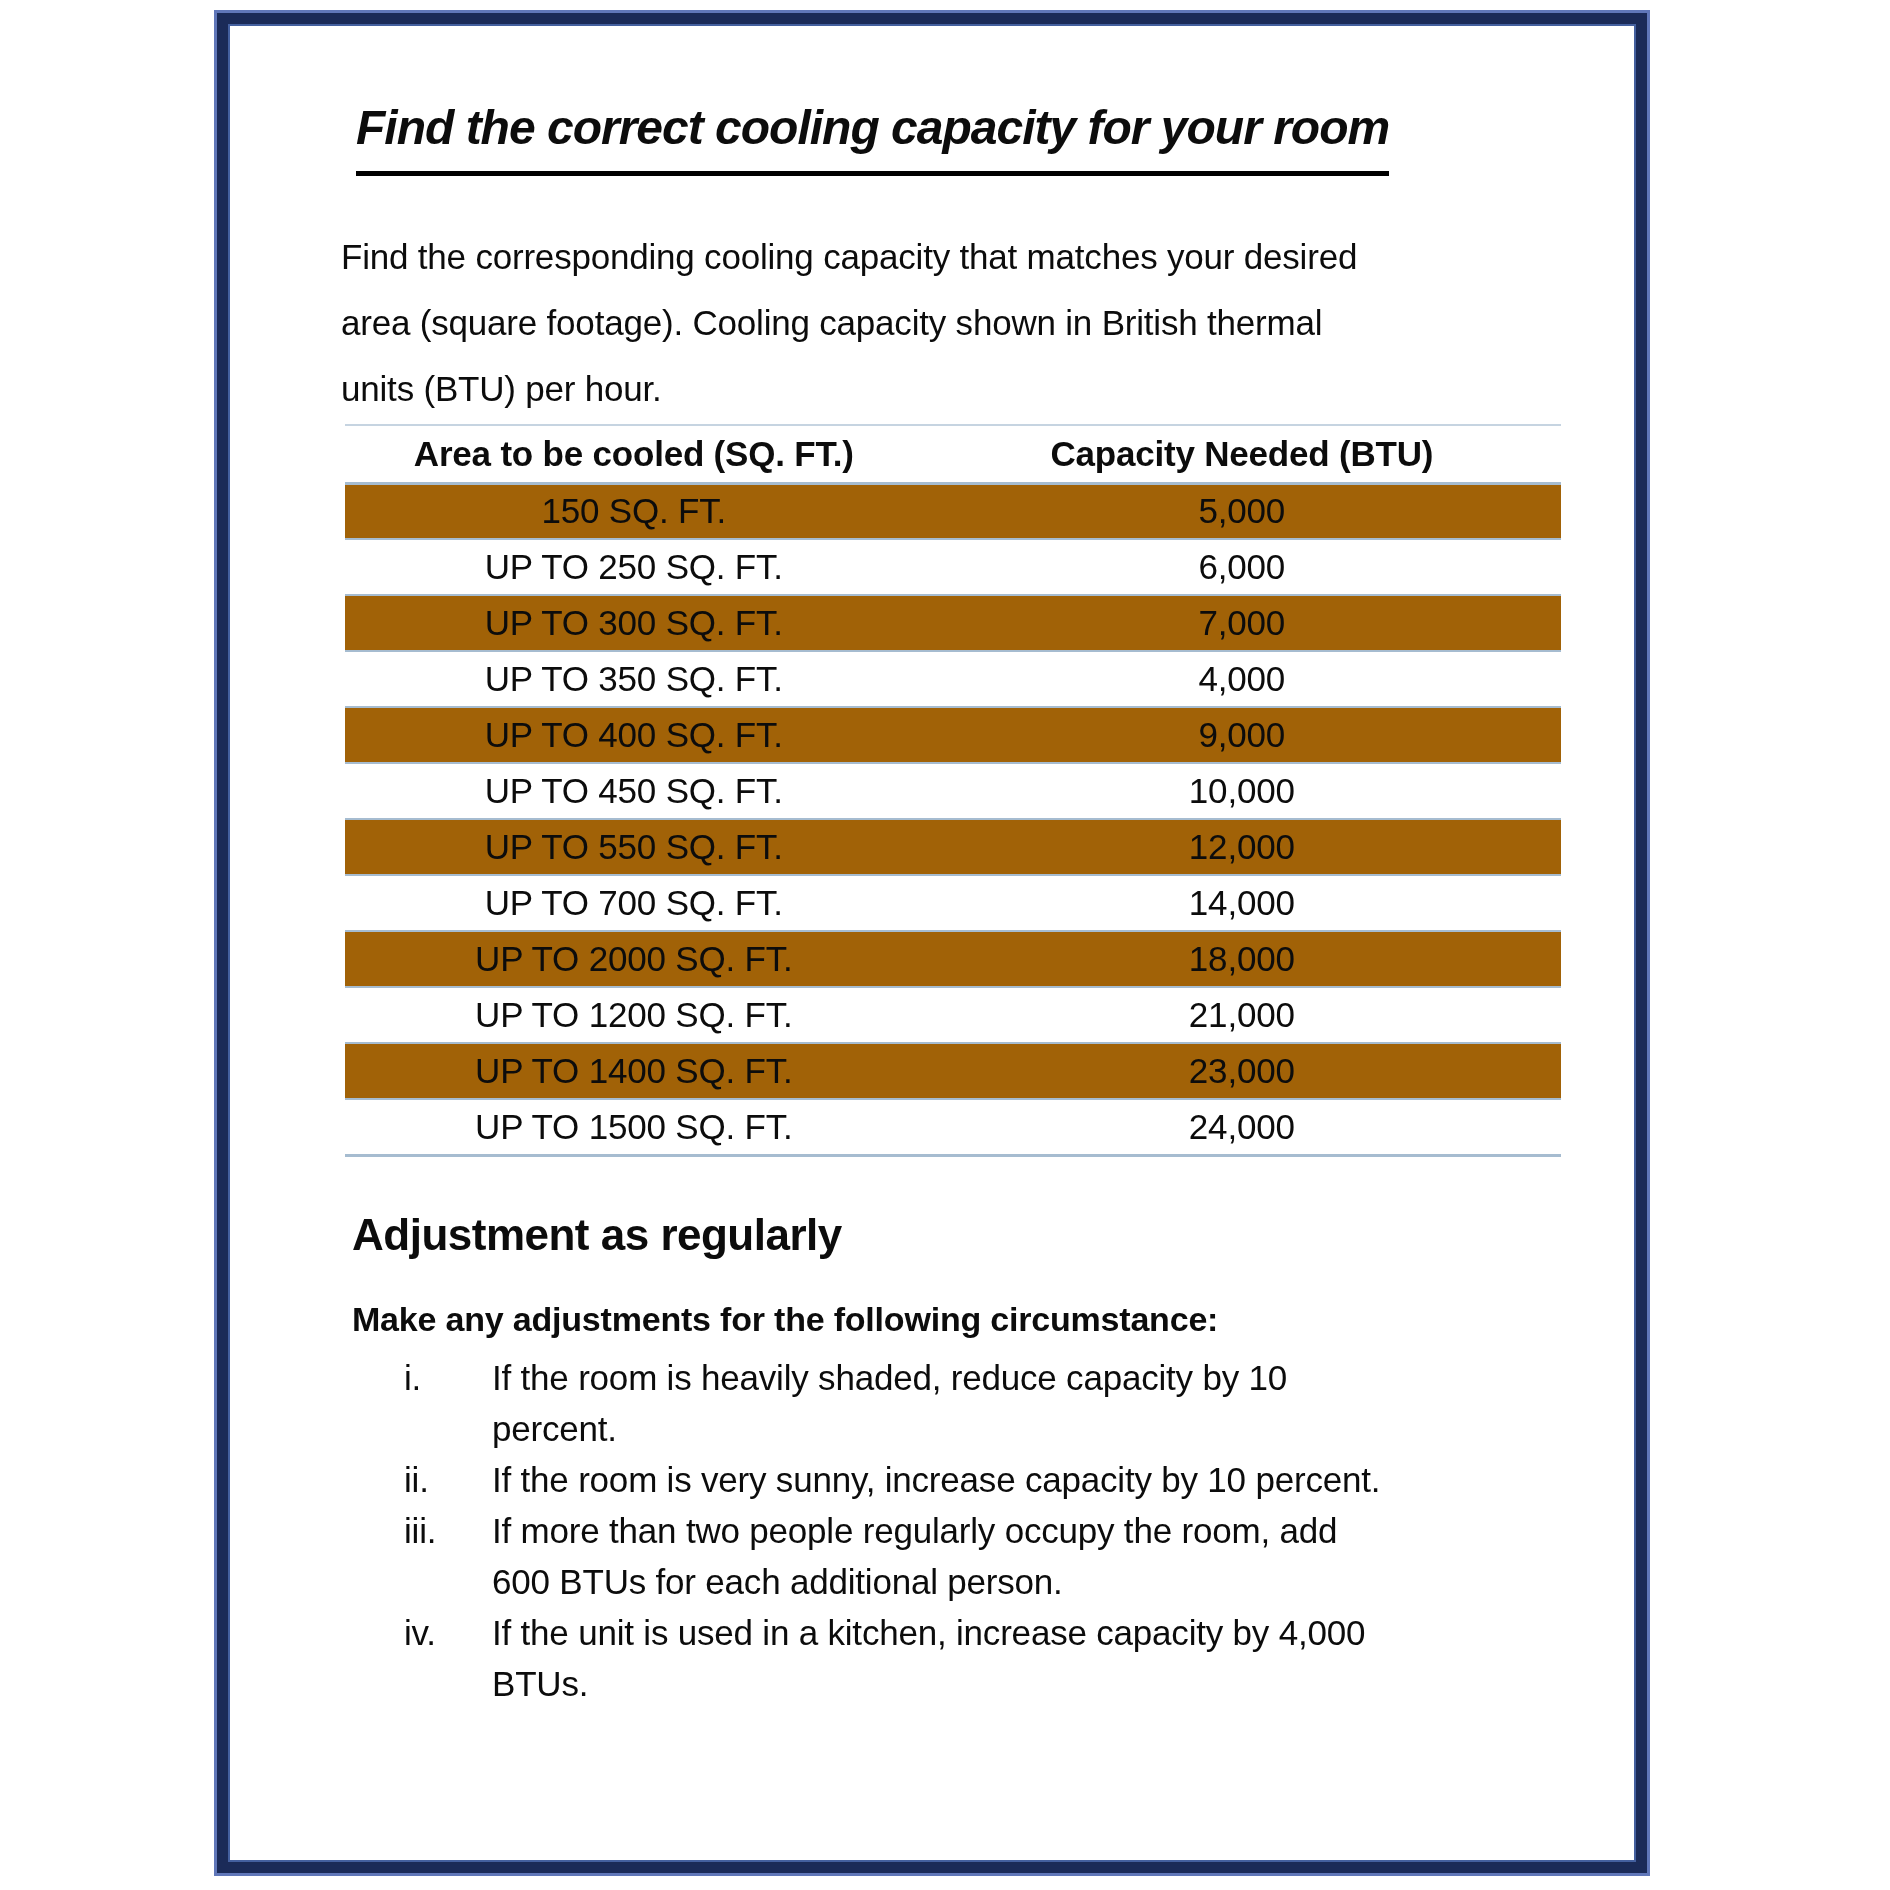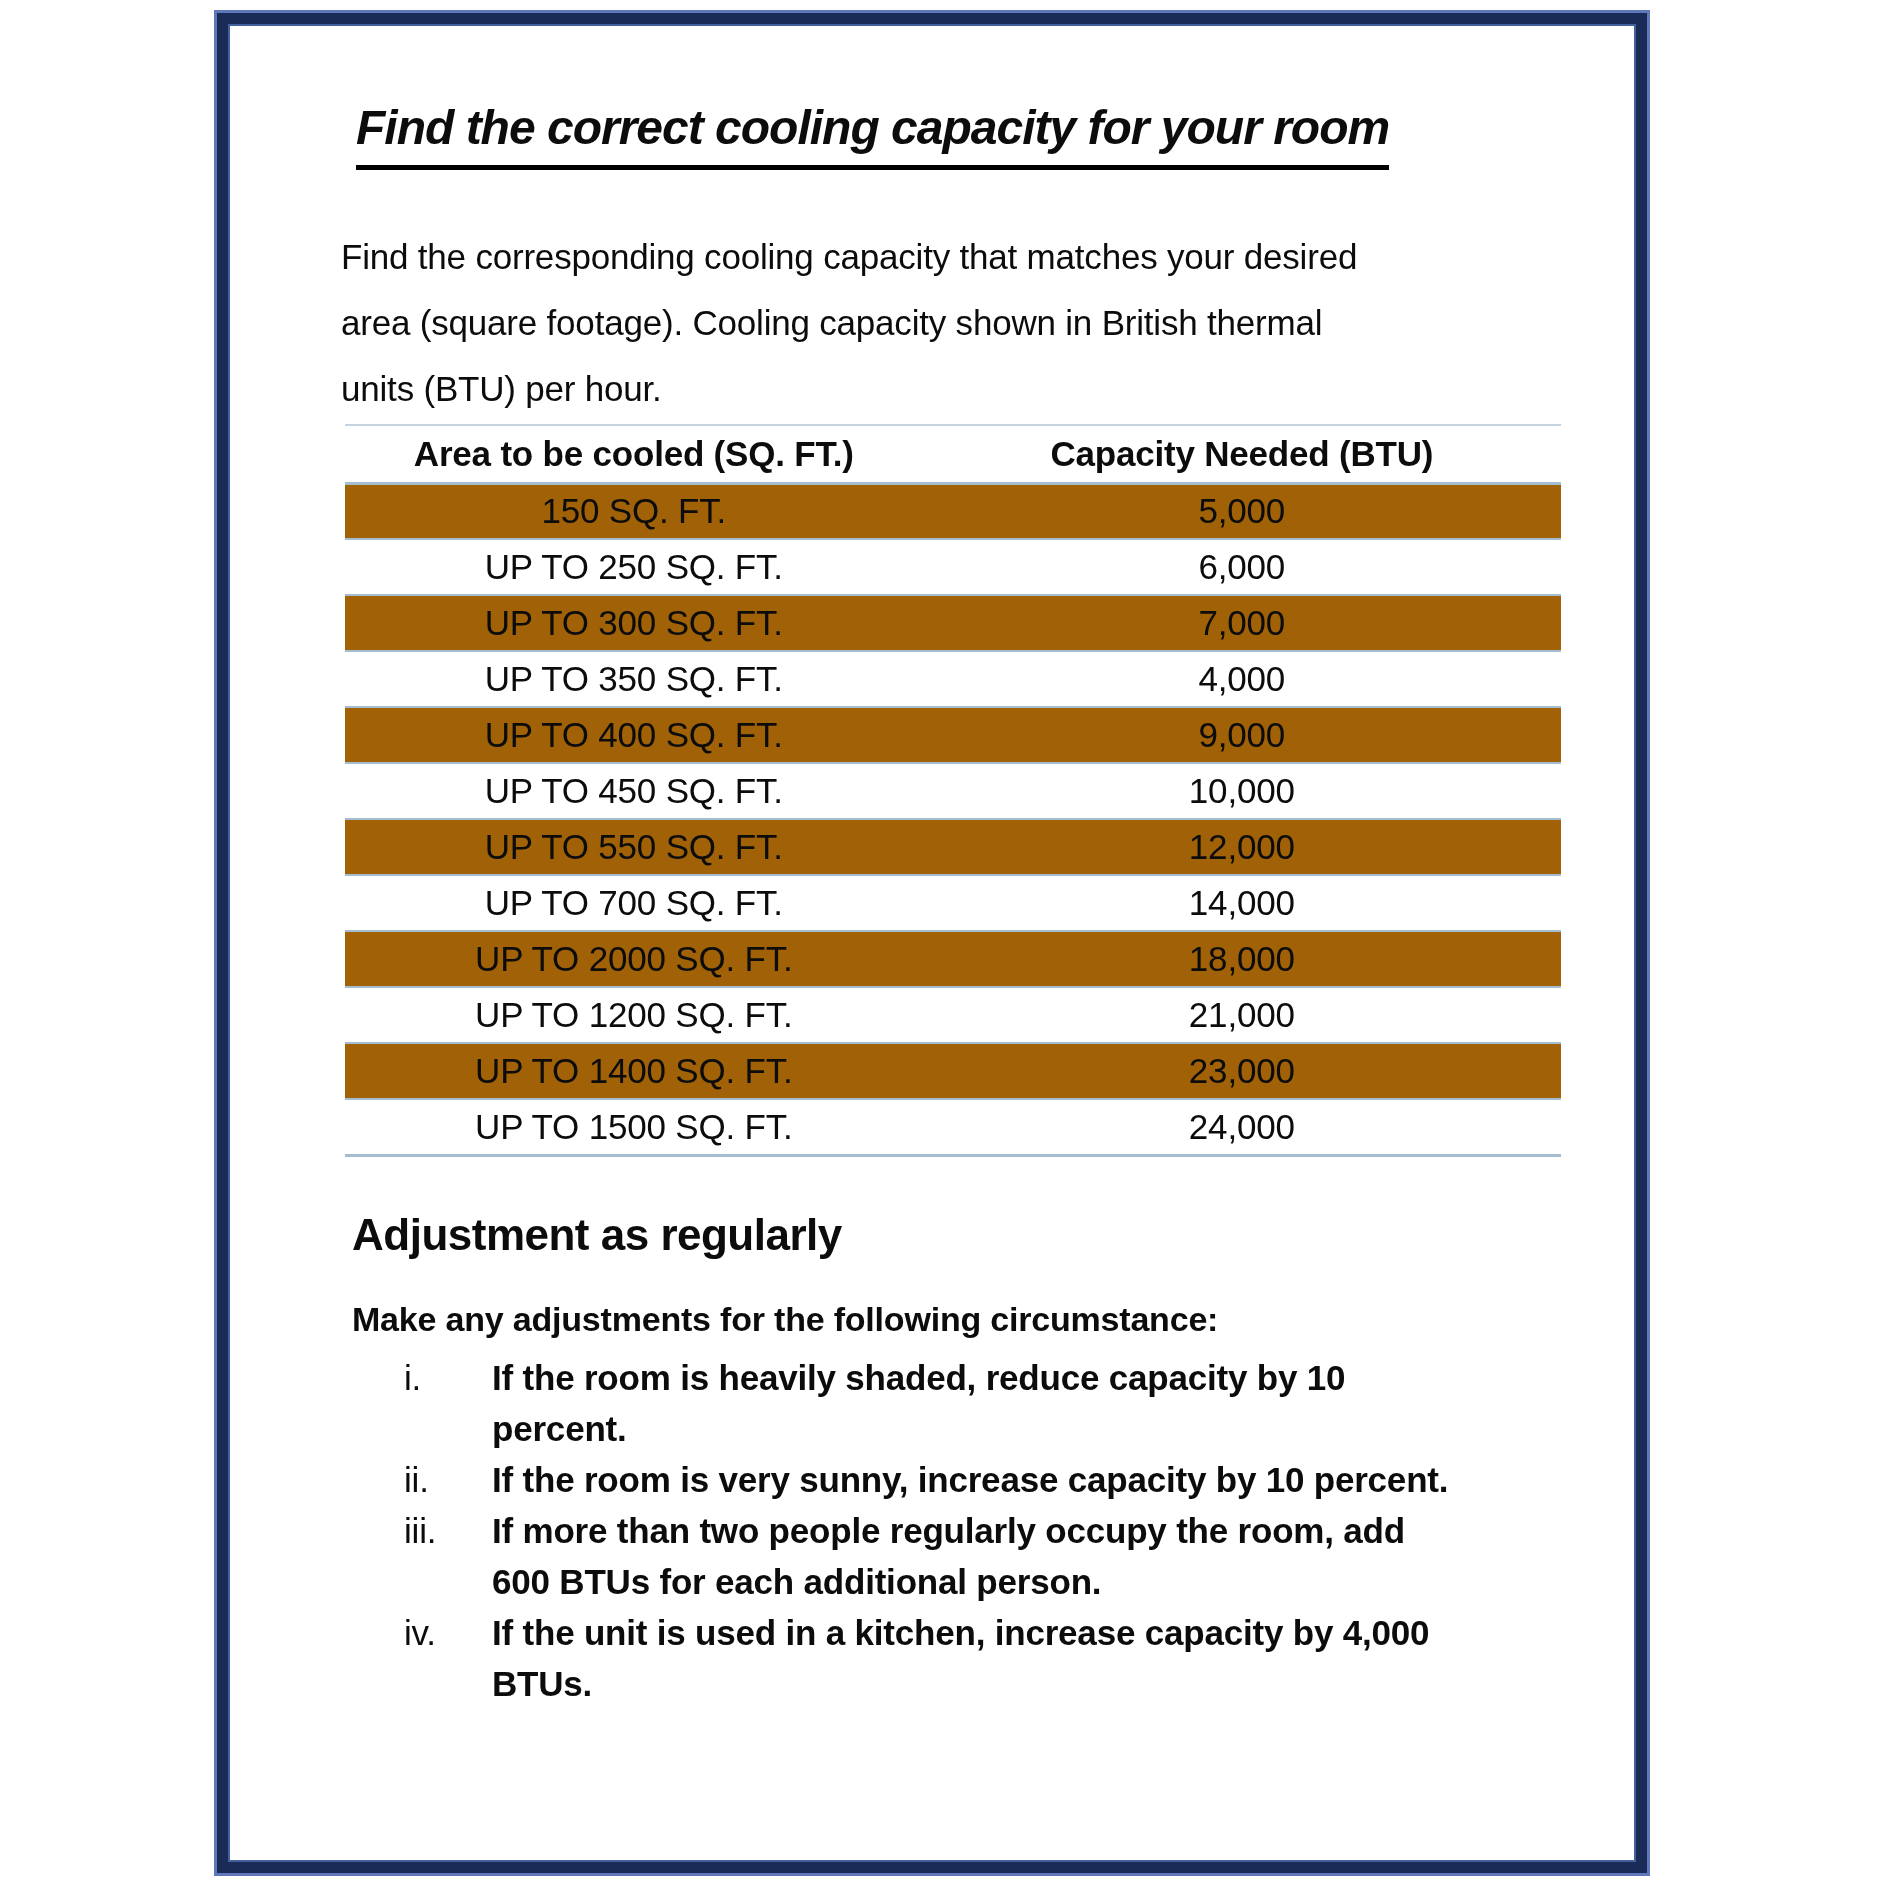--- a/index.html
+++ b/index.html
@@ -15,21 +15,21 @@
   }
   .frame-mid { position:absolute; inset:0; border:11px solid #1b2b58; }
   .frame-inner { position:absolute; inset:0; border:2px solid #44609f; background:#ffffff; }
 
   .doc-title {
     position:absolute; left:356px; top:100px; width:1200px;
     font-size:48px; font-weight:bold; font-style:italic; letter-spacing:-1px;
     white-space:nowrap;
   }
   .doc-title .title-text {
-    display:inline-block; padding-bottom:10px; border-bottom:5px solid #000000;
+    display:inline-block; padding-bottom:16px; border-bottom:5px solid #000000;
   }
   .intro {
     position:absolute; left:341px; top:224px; width:1210px;
     font-size:35px; line-height:66px; letter-spacing:-0.2px; white-space:pre-line;
   }
   table.capacity {
     position:absolute; left:345px; top:424px; width:1216px;
     border-collapse:collapse; table-layout:fixed;
     border-top:2px solid #c6d4e1; border-bottom:3px solid #a6bcd0;
     font-size:35px; letter-spacing:-0.2px;
@@ -53,21 +53,21 @@
   .adjust-lead {
     position:absolute; left:352px; top:1300px;
     font-size:34px; font-weight:bold; letter-spacing:-0.2px; white-space:nowrap;
   }
   .roman-list {
     position:absolute; left:404px; top:1352px; width:1160px;
     list-style:none; font-size:35px; line-height:51px; letter-spacing:-0.2px;
   }
   .roman-list li { display:flex; align-items:flex-start; }
   .roman-list .marker { width:88px; flex:0 0 88px; }
-  .roman-list .item-text { flex:1 1 auto; white-space:pre-line;font-weight:bold; }
+  .roman-list .item-text { flex:1 1 auto; white-space:pre-line; }
 </style>
 </head>
 <body>
 
 <div class="page">
 
   <div class="frame-outer">
     <div class="frame-mid">
       <div class="frame-inner"></div>
     </div>

